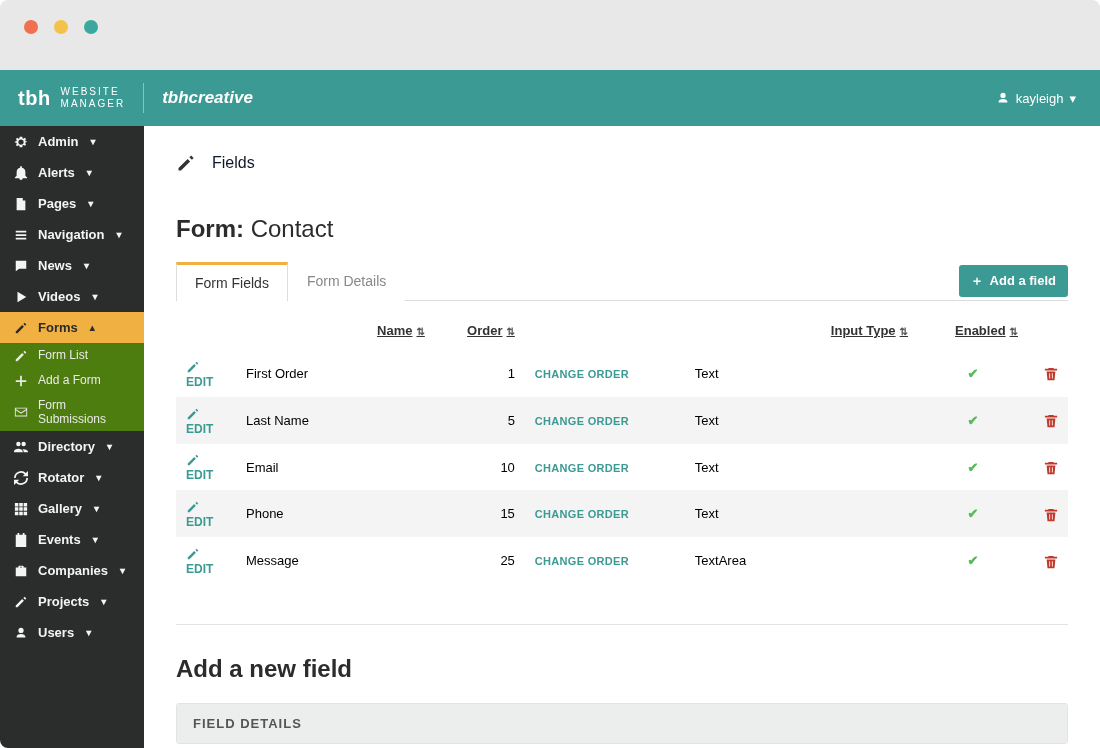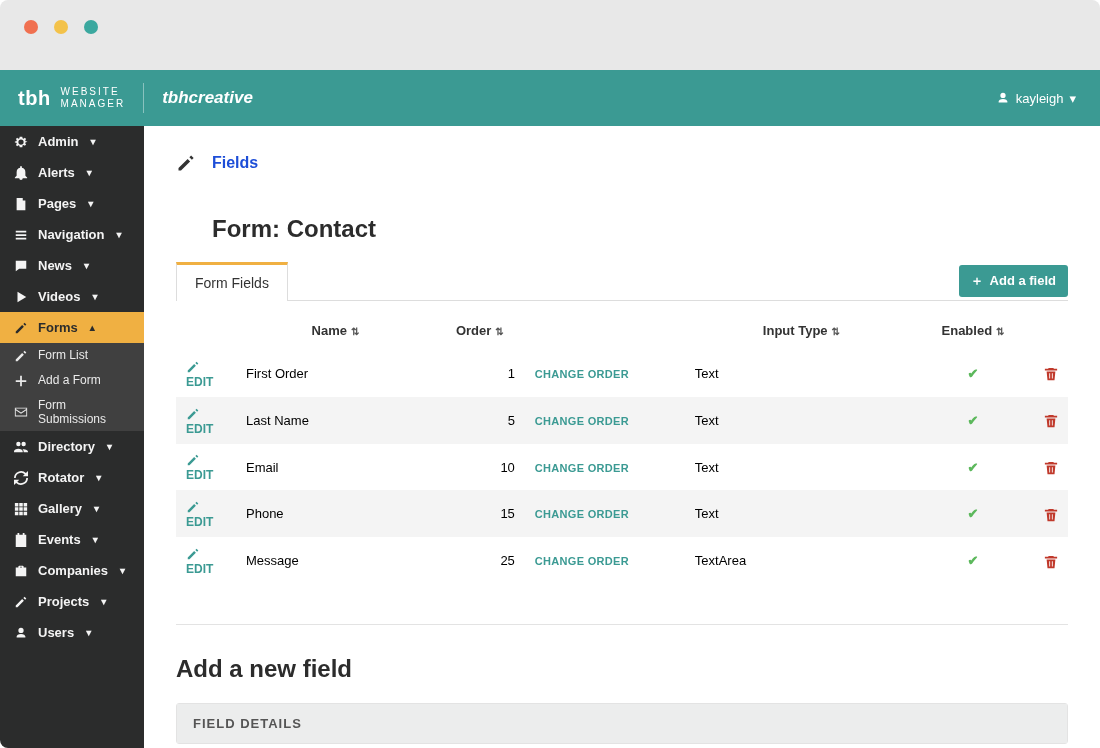--- a/index.html
+++ b/index.html
@@ -18,43 +18,43 @@
 .logo-sub { font-size: 10px; letter-spacing: 2px; line-height: 1.2; }
 .logo-divider { width: 1px; height: 30px; background: rgba(255,255,255,0.4); margin: 0 18px; }
 .logo-creative { font-weight: 600; font-size: 17px; font-style: italic; }
 .user-menu { position: absolute; right: 24px; display: flex; align-items: center; gap: 6px; font-size: 13px; font-weight: 500; cursor: pointer; }
 
 .app-body { display: flex; height: calc(100% - 126px); }
 
 .sidebar { width: 144px; background: #2b2c2c; color: #fff; font-size: 13px; overflow-y: auto; }
 .side-item { display: flex; align-items: center; gap: 10px; padding: 8px 14px; cursor: pointer; color: #f4f4f4; font-weight: 600; }
 .side-item.active { background: #f0b042; color: #2b2c2c; }
-.side-sub { background: #404040; }
+.side-sub { background: #4d7c0f; }
 .side-sub .sub-item { display: flex; align-items: center; gap: 10px; padding: 5px 14px; cursor: pointer; font-size: 12px; color: #eaeaea; font-weight: 500; }
 .side-icon { width: 14px; text-align: center; font-size: 12px; }
 .caret { margin-left: 2px; font-size: 10px; }
 
 .main { flex: 1; background: #fff; overflow-y: auto; }
 .page-header { padding: 24px 32px 18px 32px; display: flex; align-items: baseline; gap: 16px; }
 .page-header .ph-icon { font-size: 20px; color: #333; }
 .page-header h1 { font-size: 28px; font-weight: 600; color: #2c2c2c; }
-.page-header .ph-sub { font-size: 16px; color: #1d4ed8; font-weight: 700; }
+.page-header .ph-sub { font-size: 16px; color: #0f172a; font-weight: 400; }
 
 .content { padding: 0 32px 40px 32px; }
 .form-title { font-size: 24px; margin: 24px 0 18px 0; color: #2c2c2c; }
-.form-title .bold { font-weight: 700; margin-left: 36px; }
-.form-title .name { font-weight: 700; text-align: right; }
+.form-title .bold { font-weight: 700; }
+.form-title .name { font-weight: 400; text-align: right; }
 
 .tabs-row { display: flex; align-items: center; border-bottom: 1px solid #ddd; position: relative; }
 .tab { padding: 10px 18px; font-size: 14px; cursor: pointer; color: #888; border: 1px solid transparent; border-bottom: none; position: relative; top: 1px; background: #fff; }
 .tab.active { border-color: #f0b042 #ddd #fff #ddd; border-top-width: 3px; color: #333; font-weight: 500; }
 .add-btn { margin-left: auto; background: #3b9a93; color: #fff; border: none; padding: 7px 12px; font-size: 13px; border-radius: 3px; cursor: pointer; display: flex; align-items: center; gap: 6px; font-weight: 600; }
 
 table.fields { width: 100%; border-collapse: collapse; margin-top: 10px; font-size: 13px; }
-table.fields th { text-align: center; padding: 12px 10px; color: #333; font-weight: 700; }
+table.fields th { text-align: right; padding: 12px 10px; color: #333; font-weight: 700; text-decoration: underline; }
 table.fields th .sort { font-size: 10px; color: #555; margin-left: 4px; }
 table.fields td { padding: 8px 10px; border-top: 0; }
 table.fields tbody tr:nth-child(even) { background: #f4f4f4; }
 .edit-link { color: #3b9a93; font-weight: 700; font-size: 12px; cursor: pointer; }
 .edit-link .pencil { margin-right: 4px; }
 .change-order { color: #3b9a93; font-size: 11px; font-weight: 700; letter-spacing: 0.3px; cursor: pointer; }
 .check { color: #5cb85c; font-weight: 700; }
 .trash { color: #c0392b; cursor: pointer; }
 .th-order, .td-order { text-align: right; padding-right: 30px; }
 .th-enabled, .td-enabled { text-align: center; }
@@ -231,20 +231,21 @@
 
       <div class="content">
         <h2 class="form-title">
           <span class="bold">Form:</span>
           <span class="name">Contact</span>
         </h2>
 
         <div class="tabs-row">
           <div id="tabs-holder" style="display:flex;">
               <div class="tab active">Form Fields</div>
+              <div class="tab">Form Details</div>
             </div>
           <button class="add-btn">
             <span>＋</span>
             <span>Add a field</span>
           </button>
         </div>
 
         <table class="fields">
           <thead>
             <tr>

